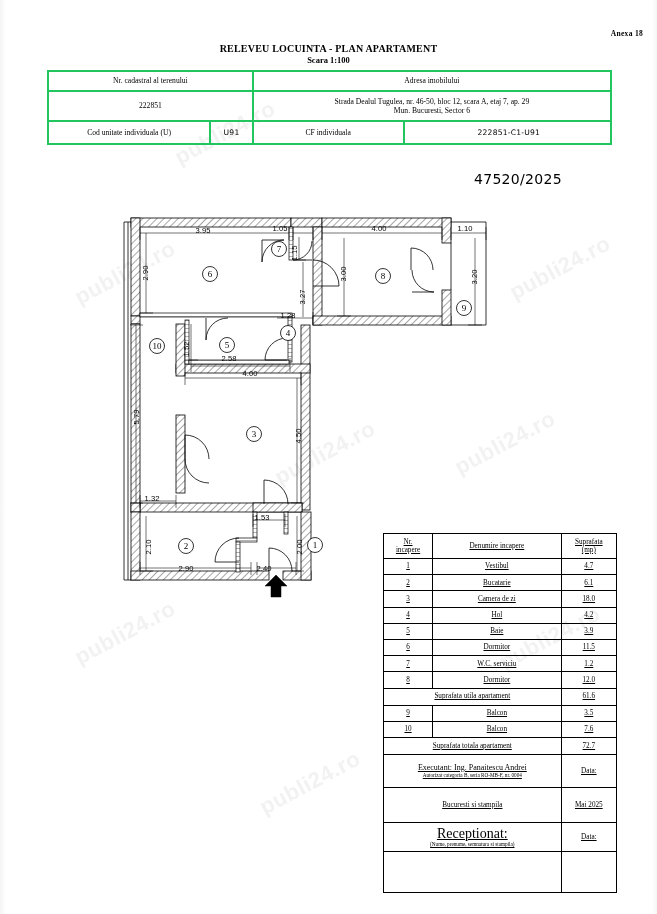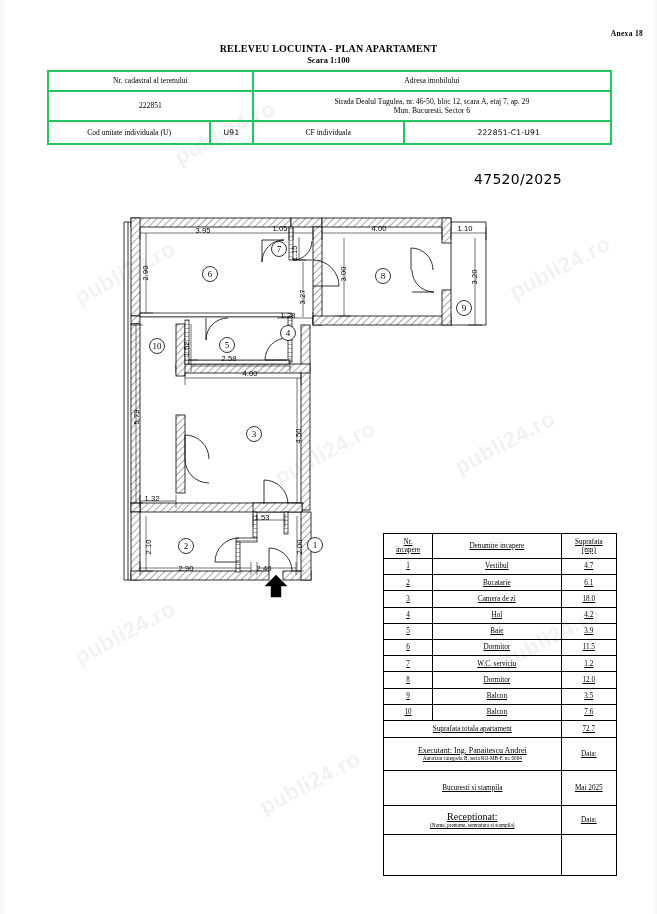--- a/index.html
+++ b/index.html
@@ -52,21 +52,21 @@
     vertical-align:middle;padding:1px 2px;font-weight:400;line-height:1.15;}
   #sched th{font-size:7.2px;font-weight:400;height:22px;}
   #sched td{height:13.2px;}
   #sched .c-no{width:42px;}
   #sched .c-nm{width:118px;}
   #sched .c-ar{width:48px;}
   #sched .span-row td{height:14px;}
   .exec-name{font-size:8px;}
   .exec-sub{font-size:5.2px;line-height:1.3;}
   .semn{font-size:5.4px;padding-top:11px;}
-  .recep{font-size:10px;}
+  .recep{font-size:14px;}
   .recep-sub{font-size:5.2px;}
   .data-lbl{font-size:7.4px;margin-top:40px;}
   .mai{font-size:8.6px;}
 </style>
 </head>
 <body>
 
 <div id="page">
 
   <div class="page-edge"></div>
@@ -403,20 +403,24 @@
         <tr>
           <td class="c-no">7</td>
           <td class="c-nm">W.C. serviciu</td>
           <td class="c-ar">1.2</td>
         </tr>
         <tr>
           <td class="c-no">8</td>
           <td class="c-nm">Dormitor</td>
           <td class="c-ar">12.0</td>
         </tr>
+        <tr class="span-row">
+          <td colspan="2">Suprafata utila apartament</td>
+          <td class="c-ar">61.6</td>
+        </tr>
         <tr>
           <td class="c-no">9</td>
           <td class="c-nm">Balcon</td>
           <td class="c-ar">3.5</td>
         </tr>
         <tr>
           <td class="c-no">10</td>
           <td class="c-nm">Balcon</td>
           <td class="c-ar">7.6</td>
         </tr>

